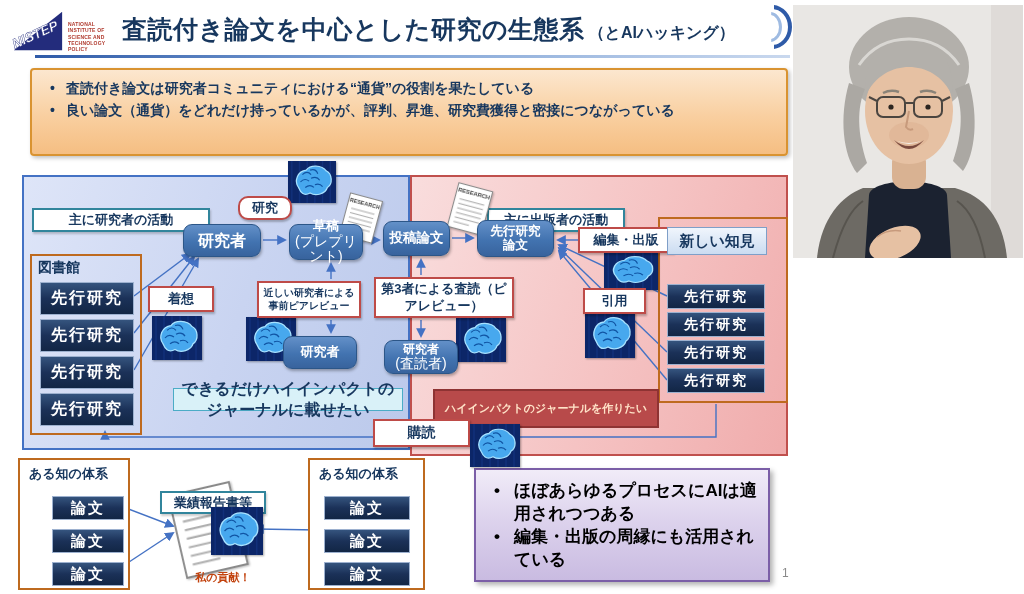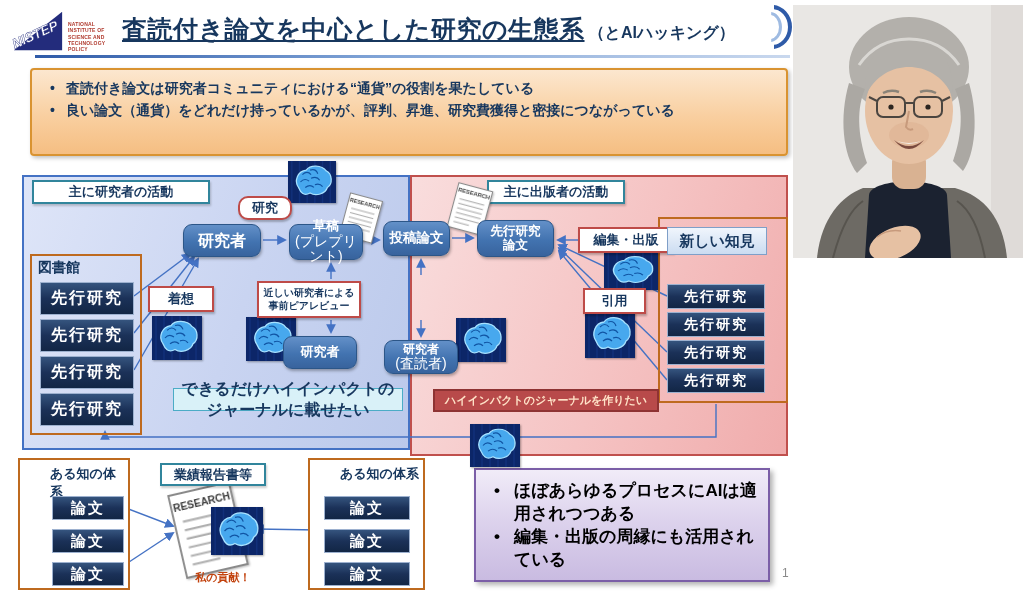--- a/index.html
+++ b/index.html
@@ -2,47 +2,47 @@
 <html><head>
 <meta charset="utf-8">
 <style>
   html,body{margin:0;padding:0;background:#fff;}
   body{font-family:"Liberation Sans","DejaVu Sans",sans-serif;}
   .canvas{position:relative;width:1024px;height:594px;background:#fff;overflow:hidden;}
   .abs{position:absolute;box-sizing:border-box;}
   .flexc{display:flex;align-items:center;justify-content:center;text-align:center;}
   .col{flex-direction:column;}
   
-  .title-main{font-size:25px;font-weight:bold;color:#17375E;letter-spacing:0.5px;text-decoration:underline;}
+  .title-main{font-size:25px;font-weight:bold;color:#17375E;letter-spacing:0.5px;}
   .title-sub{font-size:16px;font-weight:bold;color:#17375E;margin-left:4px;}
   .hrule{background:linear-gradient(90deg,#2F5BA8 0%,#7FA3D6 45%,#C9D8EE 100%);height:3px;}
   .arc-outer{width:40px;height:44px;border:4px solid #2F5BA8;border-radius:50%;clip-path:inset(0 0 0 55%);}
   .arc-inner{width:24px;height:30px;border:3px solid #9FBBE2;border-radius:50%;clip-path:inset(0 0 0 55%);}
   .logo-org div{font-size:5px;line-height:1.25;color:#B03A2E;font-weight:bold;letter-spacing:0.2px;}
   
   .summary{background:linear-gradient(180deg,#FCE7CF 0%,#F9CFA0 55%,#F5BE82 100%);border:2px solid #D99331;border-radius:4px;box-shadow:2px 2px 4px rgba(0,0,0,0.25);}
   .summary ul{margin:7px 10px;padding:0;list-style:none;}
   .summary li{color:#17375E;font-weight:bold;font-size:14px;line-height:1.6;padding-left:24px;position:relative;}
   .summary li::before{content:"•";position:absolute;left:8px;}
   
   .region-blue{background:linear-gradient(110deg,#DEE5F8 0%,#C9D4F1 55%,#BBC9EB 100%);border:2px solid #4472C4;}
   .region-pink{background:linear-gradient(110deg,#F9DDDD 0%,#F5C3C3 55%,#F0ACAC 100%);border:2px solid #C0504D;}
-  .label-teal{background:#fff;border:2px solid #31859C;color:#17375E;font-weight:bold;box-shadow:1px 2px 2px rgba(0,0,0,0.2);}
+  .label-teal{background:#fff;border:2px solid #31859C;color:#17375E;font-weight:bold;box-shadow:1px 2px 2px rgba(0,0,0,0.2);margin-top:28px;}
   .box-red{background:#fff;border:2.5px solid #BE4B48;color:#17375E;font-weight:bold;box-shadow:1px 2px 2px rgba(0,0,0,0.25);}
   .node-blue{background:linear-gradient(180deg,#6390C8 0%,#4273B0 55%,#38639D 100%);border:1.5px solid #2C5688;border-radius:9px;color:#fff;font-weight:bold;box-shadow:1px 2px 3px rgba(0,0,0,0.3);line-height:1.1;}
   .node-sub{font-size:14px;font-weight:normal;}
   .dark-box{background:linear-gradient(180deg,#35547E 0%,#1B3158 50%,#122645 100%);border:1px solid #9DB1CF;color:#fff;font-weight:bold;letter-spacing:2px;}
   .container-orange{border:2.5px solid #BE6A1F;}
   .newknow{background:linear-gradient(180deg,#F0F5FC 0%,#CBDCF1 100%);border:1px solid #7F9FC8;color:#17375E;font-weight:bold;}
   .banner-blue{background:#D9F1F8;border:1.5px solid #4BACC6;color:#17375E;font-weight:bold;}
   .banner-red{background:#B84A4A;border:2px solid #8E3333;color:#FFE3C8;font-weight:bold;}
   .brain{background:#0C2668;box-shadow:1px 1px 2px rgba(0,0,0,0.35);}
   .brain svg{display:block;}
   .paper-icon{filter:drop-shadow(1px 1px 1px rgba(0,0,0,0.3));}
-  .knowledge{background:#fff;border:2.5px solid #BE6A1F;padding-left:21px;}
+  .knowledge{background:#fff;border:2.5px solid #BE6A1F;}
   .knowledge .k-label{font-size:13px;font-weight:bold;color:#17375E;padding:5px 0 0 9px;}
   .purple-note{background:linear-gradient(180deg,#F1ECF8 0%,#DDD3ED 45%,#C9BBE1 100%);border:2px solid #7B5EA7;box-shadow:3px 3px 5px rgba(0,0,0,0.3);margin-left:8px;}
   .purple-note ul{margin:10px 8px;padding:0;list-style:none;}
   .purple-note li{color:#000;font-weight:bold;font-size:17px;line-height:1.35;padding-left:30px;position:relative;}
   .purple-note li::before{content:"•";position:absolute;left:10px;}
   .pagenum{color:#8a8a8a;font-size:12px;}
   .contrib{font-size:11px;font-weight:bold;color:#c2410c;}
 </style>
 </head>
 <body>
@@ -325,30 +325,32 @@
   <div class="abs dark-box flexc" style="left:40px;top:393px;width:94px;height:33px;font-size:16px;z-index:3;">先行研究</div>
 
   <div class="abs box-red flexc" style="left:148px;top:286px;width:66px;height:26px;font-size:13px;z-index:3;">着想</div>
 
   <div class="abs box-red flexc col" style="left:257px;top:281px;width:104px;height:37px;z-index:3;line-height:1.25;">
     <span style="font-size:10px;">近しい研究者による</span>
     <span style="font-size:10px;">事前ピアレビュー</span>
   </div>
   <div class="abs node-blue flexc" style="left:283px;top:336px;width:74px;height:33px;font-size:13px;z-index:3;">研究者</div>
 
+  <div class="abs box-red flexc" style="left:374px;top:277px;width:140px;height:41px;font-size:13px;z-index:3;line-height:1.3;padding:0 4px;">第3者による査読（ピアレビュー）</div>
   <div class="abs node-blue flexc col" style="left:384px;top:340px;width:74px;height:34px;z-index:3;">
     <span style="font-size:12px;">研究者</span>
     <span class="node-sub">(査読者)</span>
   </div>
 
   <div class="abs box-red flexc" style="left:583px;top:288px;width:63px;height:26px;font-size:13px;z-index:3;">引用</div>
 
   <div class="abs banner-blue flexc" style="left:173px;top:388px;width:230px;height:23px;font-size:16px;z-index:3;">できるだけハイインパクトのジャーナルに載せたい</div>
-  <div class="abs banner-red flexc" style="left:433px;top:389px;width:226px;height:23px;font-size:11px;z-index:3;">ハイインパクトのジャーナルを作りたい</div>
-
+  <div class="abs banner-red flexc" style="left:433px;top:389px;width:226px;height:39px;font-size:11px;z-index:3;">ハイインパクトのジャーナルを作りたい</div>
+
+  <div class="abs box-red flexc" style="left:373px;top:419px;width:97px;height:28px;font-size:14px;z-index:3;">購読</div>
 
   <div class="abs knowledge" style="left:18px;top:458px;width:112px;height:132px;z-index:2;">
     <div class="k-label">ある知の体系</div>
   </div>
   <div class="abs dark-box flexc" style="left:52px;top:496px;width:72px;height:24px;font-size:15px;z-index:3;">論文</div>
   <div class="abs dark-box flexc" style="left:52px;top:529px;width:72px;height:24px;font-size:15px;z-index:3;">論文</div>
   <div class="abs dark-box flexc" style="left:52px;top:562px;width:72px;height:24px;font-size:15px;z-index:3;">論文</div>
 
   <div class="abs label-teal flexc" style="left:160px;top:463px;width:106px;height:23px;font-size:13px;z-index:3;">業績報告書等</div>
   <div class="abs paper-icon" style="left:176px;top:487px;width:64px;height:86px;transform:rotate(-13deg);z-index:2;">

